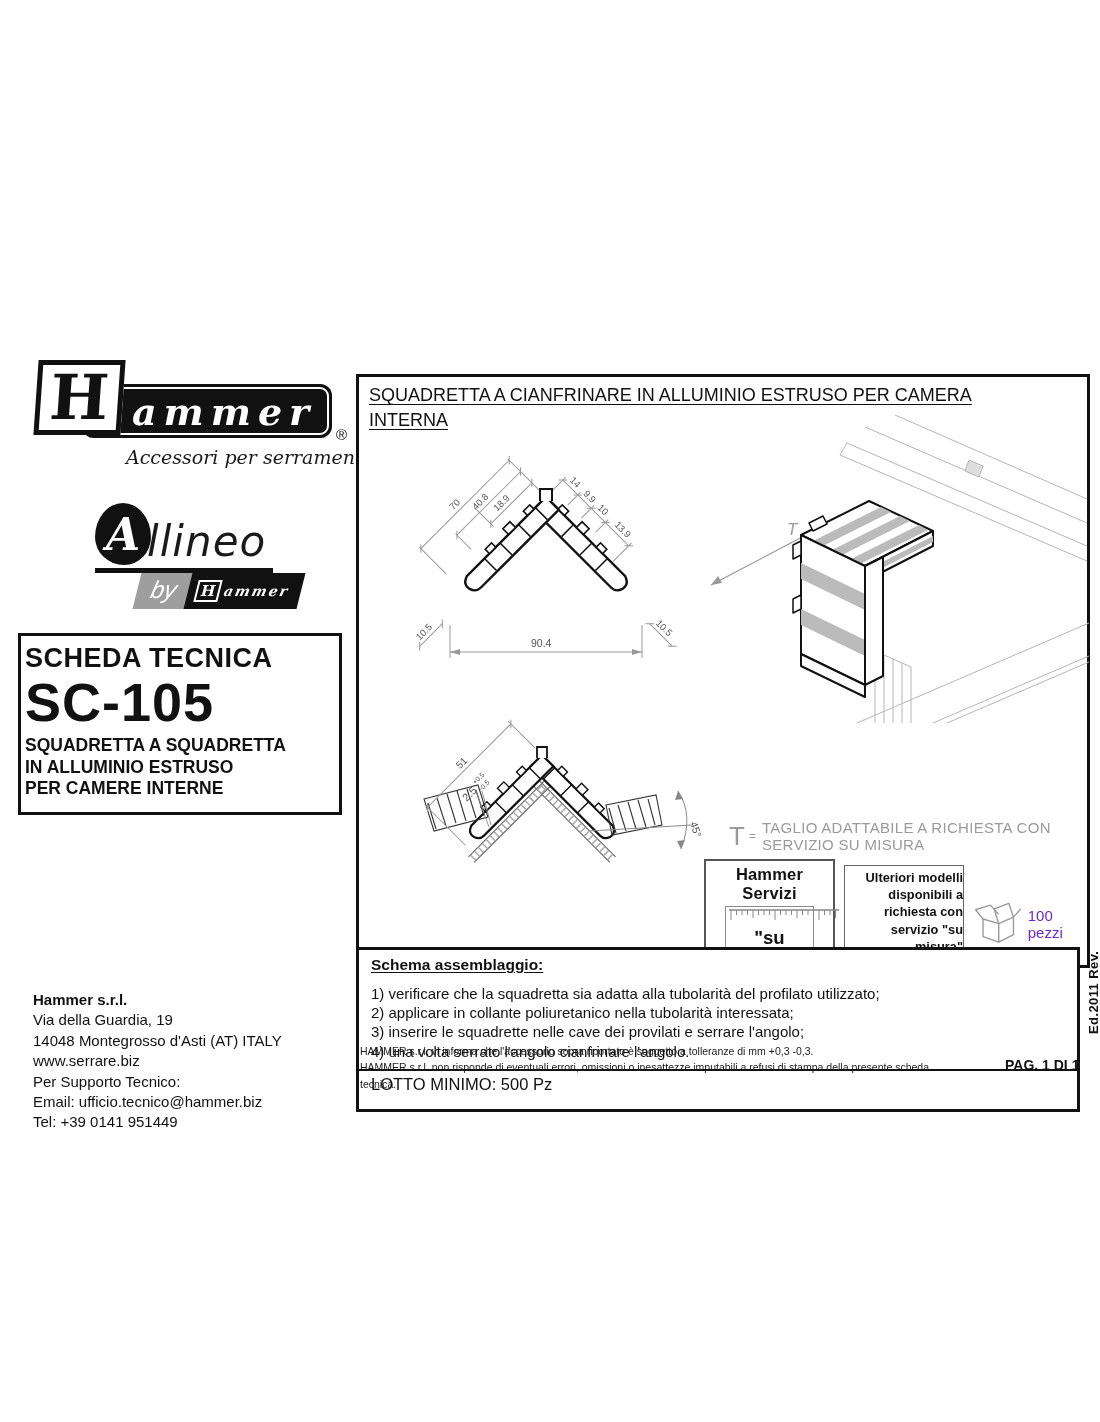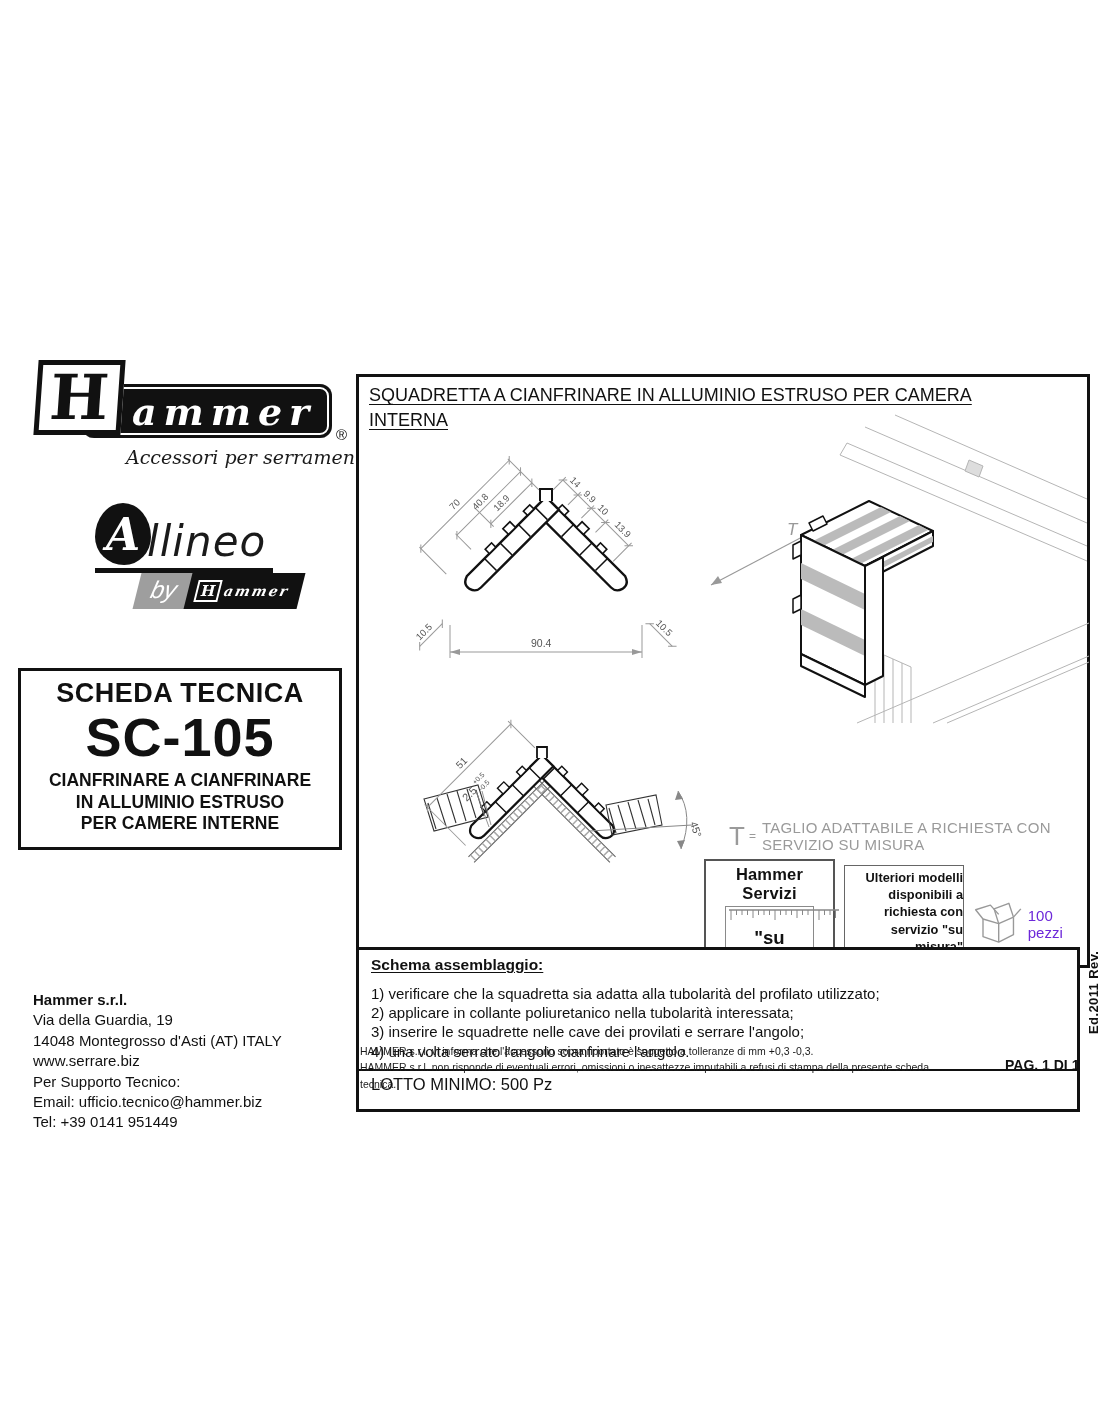--- a/index.html
+++ b/index.html
@@ -53,22 +53,22 @@
     padding:4px 12px 4px 8px; margin-left:-2px;
   }
   .mini-h {
     border:2px solid #fff; color:#fff; font-family:"DejaVu Serif", serif; font-weight:bold;
     font-size:15px; padding:0 3px; margin-right:4px; background:#111; line-height:1.2;
   }
   .mini-ammer { color:#fff; font-family:"DejaVu Serif", serif; font-weight:bold;
     font-style:italic; font-size:14px; letter-spacing:2px; }
   
   .scheda-box {
-    position:absolute; left:18px; top:668px; width:324px; border:3px solid #111;
-    text-align:center; padding:7px 4px 12px; background:#fff;
+    position:absolute; left:18px; top:633px; width:324px; border:3px solid #111;
+    padding:7px 4px 12px; background:#fff;
   }
   .scheda-title { font-weight:bold; font-size:27px; letter-spacing:0.5px; }
   .scheda-code  { font-weight:bold; font-size:54px; line-height:1.05; letter-spacing:1px; }
   .scheda-sub   { font-weight:bold; font-size:17.5px; line-height:1.25; margin-top:4px; }
   
   .address { position:absolute; left:33px; top:990px; font-size:15px; line-height:1.36; color:#111; }
   .address .company { font-weight:bold; }
   
   .main-panel {
     position:absolute; left:356px; top:345px; width:734px; height:594px;
@@ -152,21 +152,21 @@
         <span class="mini-h">H</span>
         <span class="mini-ammer">ammer</span>
       </div>
     </div>
   </div>
 
   <div class="scheda-box">
     <div class="scheda-title">SCHEDA TECNICA</div>
     <div class="scheda-code">SC-105</div>
     <div class="scheda-sub">
-      <div>CIANFRINARE A CIANFRINARE</div>
+      <div>SQUADRETTA A SQUADRETTA</div>
       <div>IN ALLUMINIO ESTRUSO</div>
       <div>PER CAMERE INTERNE</div>
     </div>
   </div>
 
   <div class="address">
     <div class="company">Hammer s.r.l.</div>
     <div>Via della Guardia, 19</div>
     <div>14048 Montegrosso d'Asti (AT) ITALY</div>
     <div>www.serrare.biz</div>

